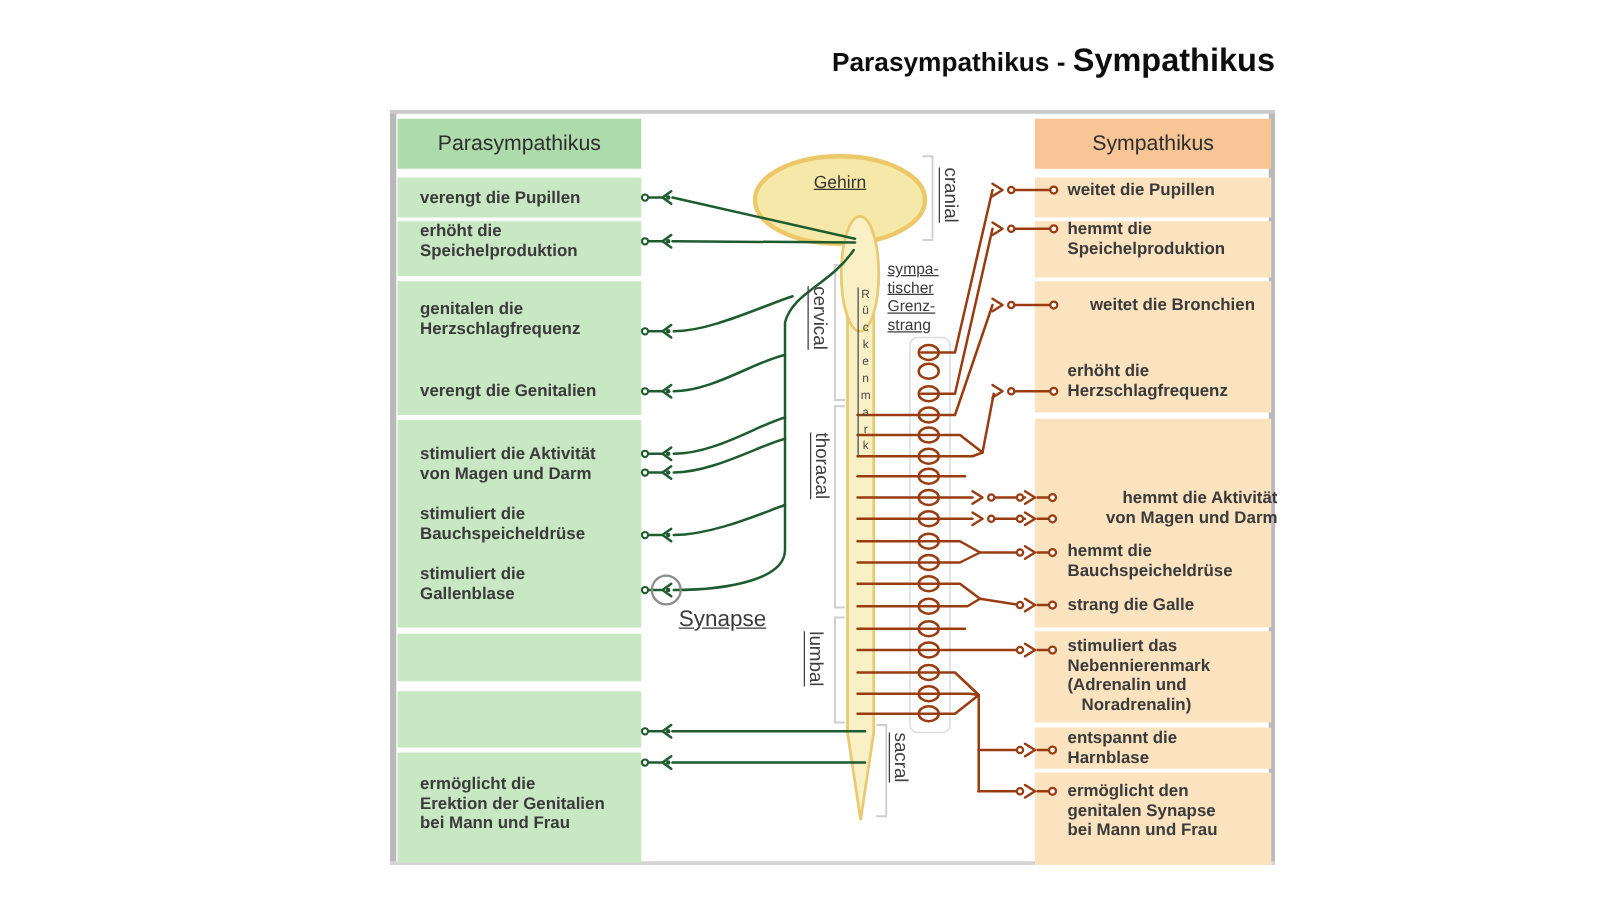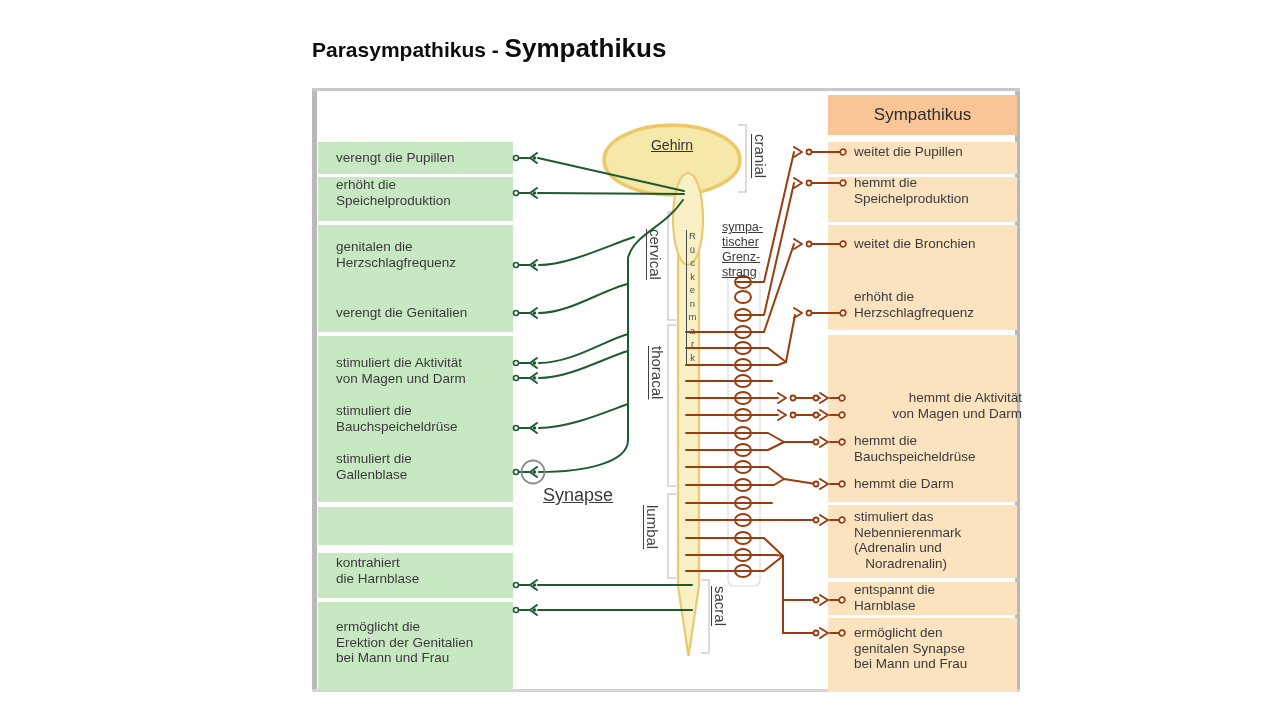--- a/index.html
+++ b/index.html
@@ -1,20 +1,20 @@
 <!DOCTYPE html>
 <html style="--parasympathetic-line: #1e5c30; --sympathetic-line: #993c10; --left-box: #c8e7c3; --left-header: #aedbab; --right-box: #fce3c0; --right-header: #f8c597;"><head>
 <meta charset="utf-8">
 <style>
   html,body{margin:0;padding:0;background:#ffffff;width:1280px;height:720px;overflow:hidden;
     font-family:"Liberation Sans","DejaVu Sans",sans-serif;}
   #stage{position:relative;width:1280px;height:720px;background:#fff;}
 
   
-  .title{position:absolute;left:312px;top:33px;width:708px;text-align:left;color:#0d0d0d;white-space:nowrap;}
+  .title{position:absolute;left:312px;top:33px;width:708px;text-align:right;color:#0d0d0d;white-space:nowrap;}
   .title .t1{font-size:21px;font-weight:bold;}
   .title .t2{font-size:26px;font-weight:bold;}
 
   
   #diagram{position:absolute;left:312px;top:88px;width:708px;height:604px;background:#fff;}
   .strip{position:absolute;background:#b9b9b9;z-index:0;}
   #strip-left{left:0;top:0;width:5px;height:604px;}
   #strip-right{left:703px;top:0;width:5px;height:604px;}
   #strip-top{left:0;top:0;width:708px;height:3px;background:#c9c9c9;}
   #strip-bottom{left:0;top:601px;width:708px;height:3px;background:#d4d4d4;}
@@ -28,40 +28,40 @@
   #rhdr{top:7px;height:40px;background:var(--right-header,#f8c597);}
   #lb1{top:54px;height:32px;} #lb2{top:89px;height:44px;} #lb3{top:137px;height:107px;}
   #lb4{top:248px;height:166px;} #lb5{top:419px;height:38px;} #lb6{top:465px;height:45px;}
   #lb7{top:514px;height:88px;}
   #rb1{top:54px;height:32px;} #rb2{top:89px;height:45px;} #rb3{top:137px;height:105px;}
   #rb4{top:247px;height:167px;} #rb5{top:417px;height:73px;} #rb6{top:494px;height:33px;}
   #rb7{top:530px;height:74px;}
 
   
   .lbl{position:absolute;z-index:4;font-size:13.5px;line-height:15.5px;color:#3b3b3b;
-       white-space:pre-line;}
+       white-space:pre-line;font-weight:bold;}
   .llbl{left:24px;width:172px;}
   .rlbl{left:542px;width:168px;}
   #l1{top:62px;} #l2{top:89px;} #l3{top:151px;} #l4{top:217px;} #l5{top:267px;}
   #l6{top:315px;} #l7{top:363px;} #l8{top:467px;} #l9{top:531px;}
-  #r1{top:56px;} #r2{top:87px;} #r3{top:148px;} #r4{top:201px;} #r5{top:302px;text-align:right;}
+  #r1{top:56px;} #r2{top:87px;} #r3{top:148px;text-align:center;} #r4{top:201px;} #r5{top:302px;text-align:right;}
   #r6{top:345px;} #r7{top:388px;} #r8{top:421px;} #r9{top:494px;} #r10{top:537px;}
 
   
   .ann{position:absolute;z-index:4;color:#3f3f3f;text-decoration:underline;}
   #brain-label{left:320px;top:49px;width:80px;text-align:center;font-size:14px;color:#333;}
   #cord-label{left:368px;top:142px;width:18px;writing-mode:vertical-rl;text-orientation:upright;
       font-size:9.5px;letter-spacing:2.5px;color:#4a4a4a;text-align:left;}
   .rot{writing-mode:vertical-rl;font-size:15px;color:#3f3f3f;width:18px;}
   #reg-cranial{left:439px;top:46px;}
   #reg-cervical{left:334px;top:141px;}
   #reg-thoracal{left:336px;top:258px;}
   #reg-lumbal{left:331px;top:417px;}
   #reg-sacral{left:399px;top:498px;}
-  #trunk-label{left:398px;top:132px;font-size:12.5px;line-height:15px;white-space:pre-line;color:#3b3b3b;margin-left:12px;}
+  #trunk-label{left:398px;top:120px;font-size:12.5px;line-height:15px;white-space:pre-line;color:#3b3b3b;}
   #synapse-label{left:231px;top:397px;font-size:18px;color:#3b3b3b;}
 
   
   #art{position:absolute;left:0;top:0;z-index:3;}
   .gl{stroke:var(--parasympathetic-line,#1e5c30);stroke-width:2;fill:none;stroke-linejoin:round;stroke-linecap:round;}
   .bl{stroke:var(--sympathetic-line,#993c10);stroke-width:2;fill:none;stroke-linejoin:round;stroke-linecap:round;}
   .gang{stroke:var(--sympathetic-line,#993c10);stroke-width:2;fill:none;}
   .bring{stroke:var(--sympathetic-line,#993c10);stroke-width:1.8;fill:#fff;}
   .gring{stroke:var(--parasympathetic-line,#1e5c30);stroke-width:1.6;fill:#fff;}
   .gdot{fill:var(--parasympathetic-line,#1e5c30);}
@@ -78,20 +78,21 @@
 
   <div class="title"><span class="t1">Parasympathikus - </span><span class="t2">Sympathikus</span></div>
 
   <div id="diagram">
 
     <div class="strip" id="strip-left"></div>
     <div class="strip" id="strip-right"></div>
     <div class="strip" id="strip-top"></div>
     <div class="strip" id="strip-bottom"></div>
 
+    <div class="box lbox hdr" id="lhdr">Parasympathikus</div>
     <div class="box rbox hdr" id="rhdr">Sympathikus</div>
     <div class="box lbox" id="lb1"></div>
     <div class="box lbox" id="lb2"></div>
     <div class="box lbox" id="lb3"></div>
     <div class="box lbox" id="lb4"></div>
     <div class="box lbox" id="lb5"></div>
     <div class="box lbox" id="lb6"></div>
     <div class="box lbox" id="lb7"></div>
     <div class="box rbox" id="rb1"></div>
     <div class="box rbox" id="rb2"></div>
@@ -238,37 +239,35 @@
 Speichelproduktion</div>
     <div class="lbl llbl" id="l3">genitalen die
 Herzschlagfrequenz</div>
     <div class="lbl llbl" id="l4">verengt die Genitalien</div>
     <div class="lbl llbl" id="l5">stimuliert die Aktivität
 von Magen und Darm</div>
     <div class="lbl llbl" id="l6">stimuliert die
 Bauchspeicheldrüse</div>
     <div class="lbl llbl" id="l7">stimuliert die
 Gallenblase</div>
-    <div class="lbl llbl" id="l8">kontrahiert
-die Harnblase</div>
     <div class="lbl llbl" id="l9">ermöglicht die
 Erektion der Genitalien
 bei Mann und Frau</div>
 
     <div class="lbl rlbl" id="r1">weitet die Pupillen</div>
     <div class="lbl rlbl" id="r2">hemmt die
 Speichelproduktion</div>
     <div class="lbl rlbl" id="r3">weitet die Bronchien</div>
     <div class="lbl rlbl" id="r4">erhöht die
 Herzschlagfrequenz</div>
     <div class="lbl rlbl" id="r5">hemmt die Aktivität
 von Magen und Darm</div>
     <div class="lbl rlbl" id="r6">hemmt die
 Bauchspeicheldrüse</div>
-    <div class="lbl rlbl" id="r7">hemmt die Darm</div>
+    <div class="lbl rlbl" id="r7">strang die Galle</div>
     <div class="lbl rlbl" id="r8">stimuliert das
 Nebennierenmark
 (Adrenalin und
 &nbsp;&nbsp;&nbsp;Noradrenalin)</div>
     <div class="lbl rlbl" id="r9">entspannt die
 Harnblase</div>
     <div class="lbl rlbl" id="r10">ermöglicht den
 genitalen Synapse
 bei Mann und Frau</div>
 

